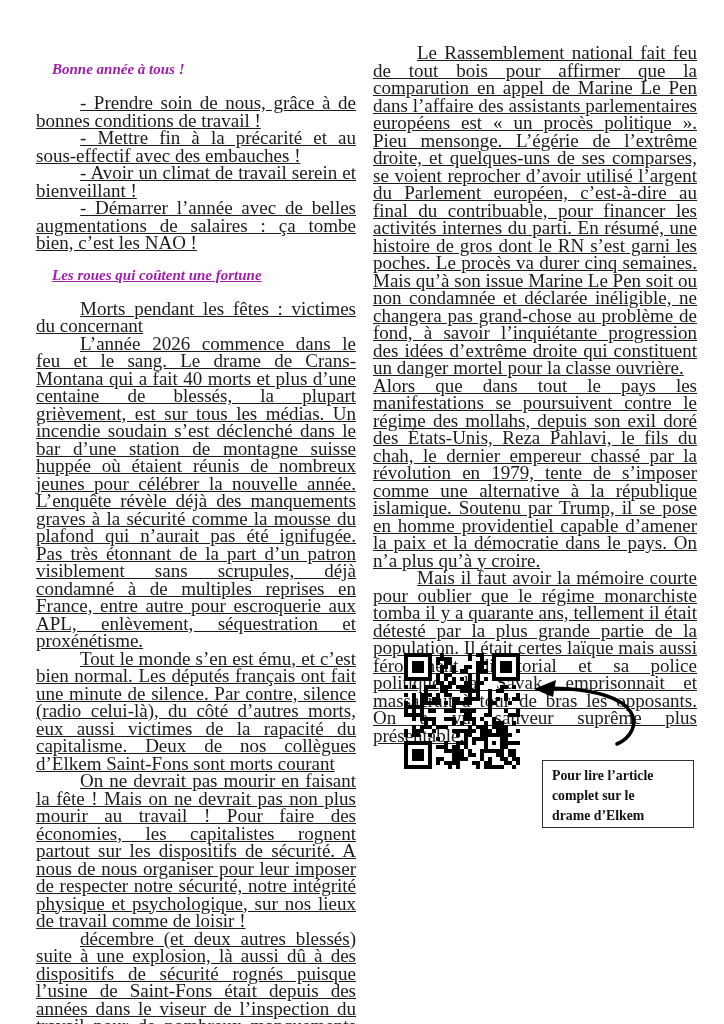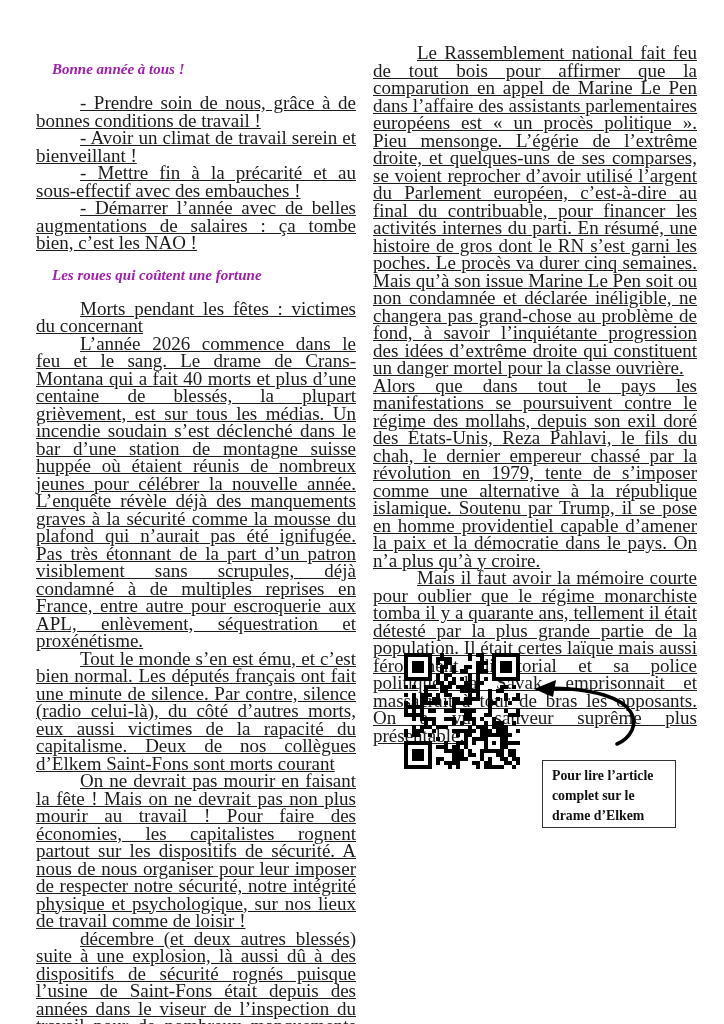--- a/index.html
+++ b/index.html
@@ -19,21 +19,21 @@
   #col-right { left: 373px; width: 324px; }
 
   .head {
     margin: 16px;
     font-size: 15px;
     font-weight: bold;
     font-style: italic;
     line-height: 18px;
     color: #a21caf;
   }
-  .head.later { margin-top: 14px; }
+  .head.later { margin-top: 14px; text-decoration: underline; }
 
   p.body {
     margin: 0;
     font-size: 19px;
     line-height: 17.5px;
     text-align: justify;
     text-decoration: underline;
   }
   p.ind { text-indent: 44px; }
 
@@ -50,21 +50,21 @@
     left: 528px;
     top: 672px;
     width: 125px;
     height: 82px;
   }
 
   .callout {
     position: absolute;
     left: 542px;
     top: 760px;
-    width: 134px;
+    width: 152px;
     height: 68px;
     box-sizing: border-box;
     border: 1.5px solid #333;
     background: #fff;
     padding: 5px 9px;
     font-weight: bold;
     font-size: 13.8px;
     line-height: 20px;
     white-space: pre-line;
     color: #111;
@@ -90,22 +90,22 @@
 </style>
 </head>
 <body>
 
 <div class="page">
 
   <div class="col" id="col-left">
     <section>
       <h3 class="head">Bonne année à tous !</h3>
       <p class="body ind">- Prendre soin de nous, grâce à de bonnes conditions de travail !</p>
+      <p class="body ind">- Mettre fin à la précarité et au sous-effectif avec des embauches !</p>
       <p class="body ind">- Avoir un climat de travail serein et bienveillant !</p>
-      <p class="body ind">- Mettre fin à la précarité et au sous-effectif avec des embauches !</p>
       <p class="body ind">- Démarrer l’année avec de belles augmentations de salaires : ça tombe bien, c’est les NAO !</p>
     </section>
     <section>
       <h3 class="head later">Les roues qui coûtent une fortune</h3>
       <p class="body ind">Morts pendant les fêtes : victimes du concernant</p>
       <p class="body ind">L’année 2026 commence dans le feu et le sang. Le drame de Crans-Montana qui a fait 40 morts et plus d’une centaine de blessés, la plupart grièvement, est sur tous les médias. Un incendie soudain s’est déclenché dans le bar d’une station de montagne suisse huppée où étaient réunis de nombreux jeunes pour célébrer la nouvelle année. L’enquête révèle déjà des manquements graves à la sécurité comme la mousse du plafond qui n’aurait pas été ignifugée. Pas très étonnant de la part d’un patron visiblement sans scrupules, déjà condamné à de multiples reprises en France, entre autre pour escroquerie aux APL, enlèvement, séquestration et proxénétisme.</p>
       <p class="body ind">Tout le monde s’en est ému, et c’est bien normal. Les députés français ont fait une minute de silence. Par contre, silence (radio celui-là), du côté d’autres morts, eux aussi victimes de la rapacité du capitalisme. Deux de nos collègues d’Elkem Saint-Fons sont morts courant</p>
       <p class="body ind">On ne devrait pas mourir en faisant la fête ! Mais on ne devrait pas non plus mourir au travail ! Pour faire des économies, les capitalistes rognent partout sur les dispositifs de sécurité. A nous de nous organiser pour leur imposer de respecter notre sécurité, notre intégrité physique et psychologique, sur nos lieux de travail comme de loisir !</p>
       <p class="body ind">décembre (et deux autres blessés) suite à une explosion, là aussi dû à des dispositifs de sécurité rognés puisque l’usine de Saint-Fons était depuis des années dans le viseur de l’inspection du travail pour de nombreux manquements en matière de sécurité concernant les risques chimiques et incendies !</p>
     </section>

